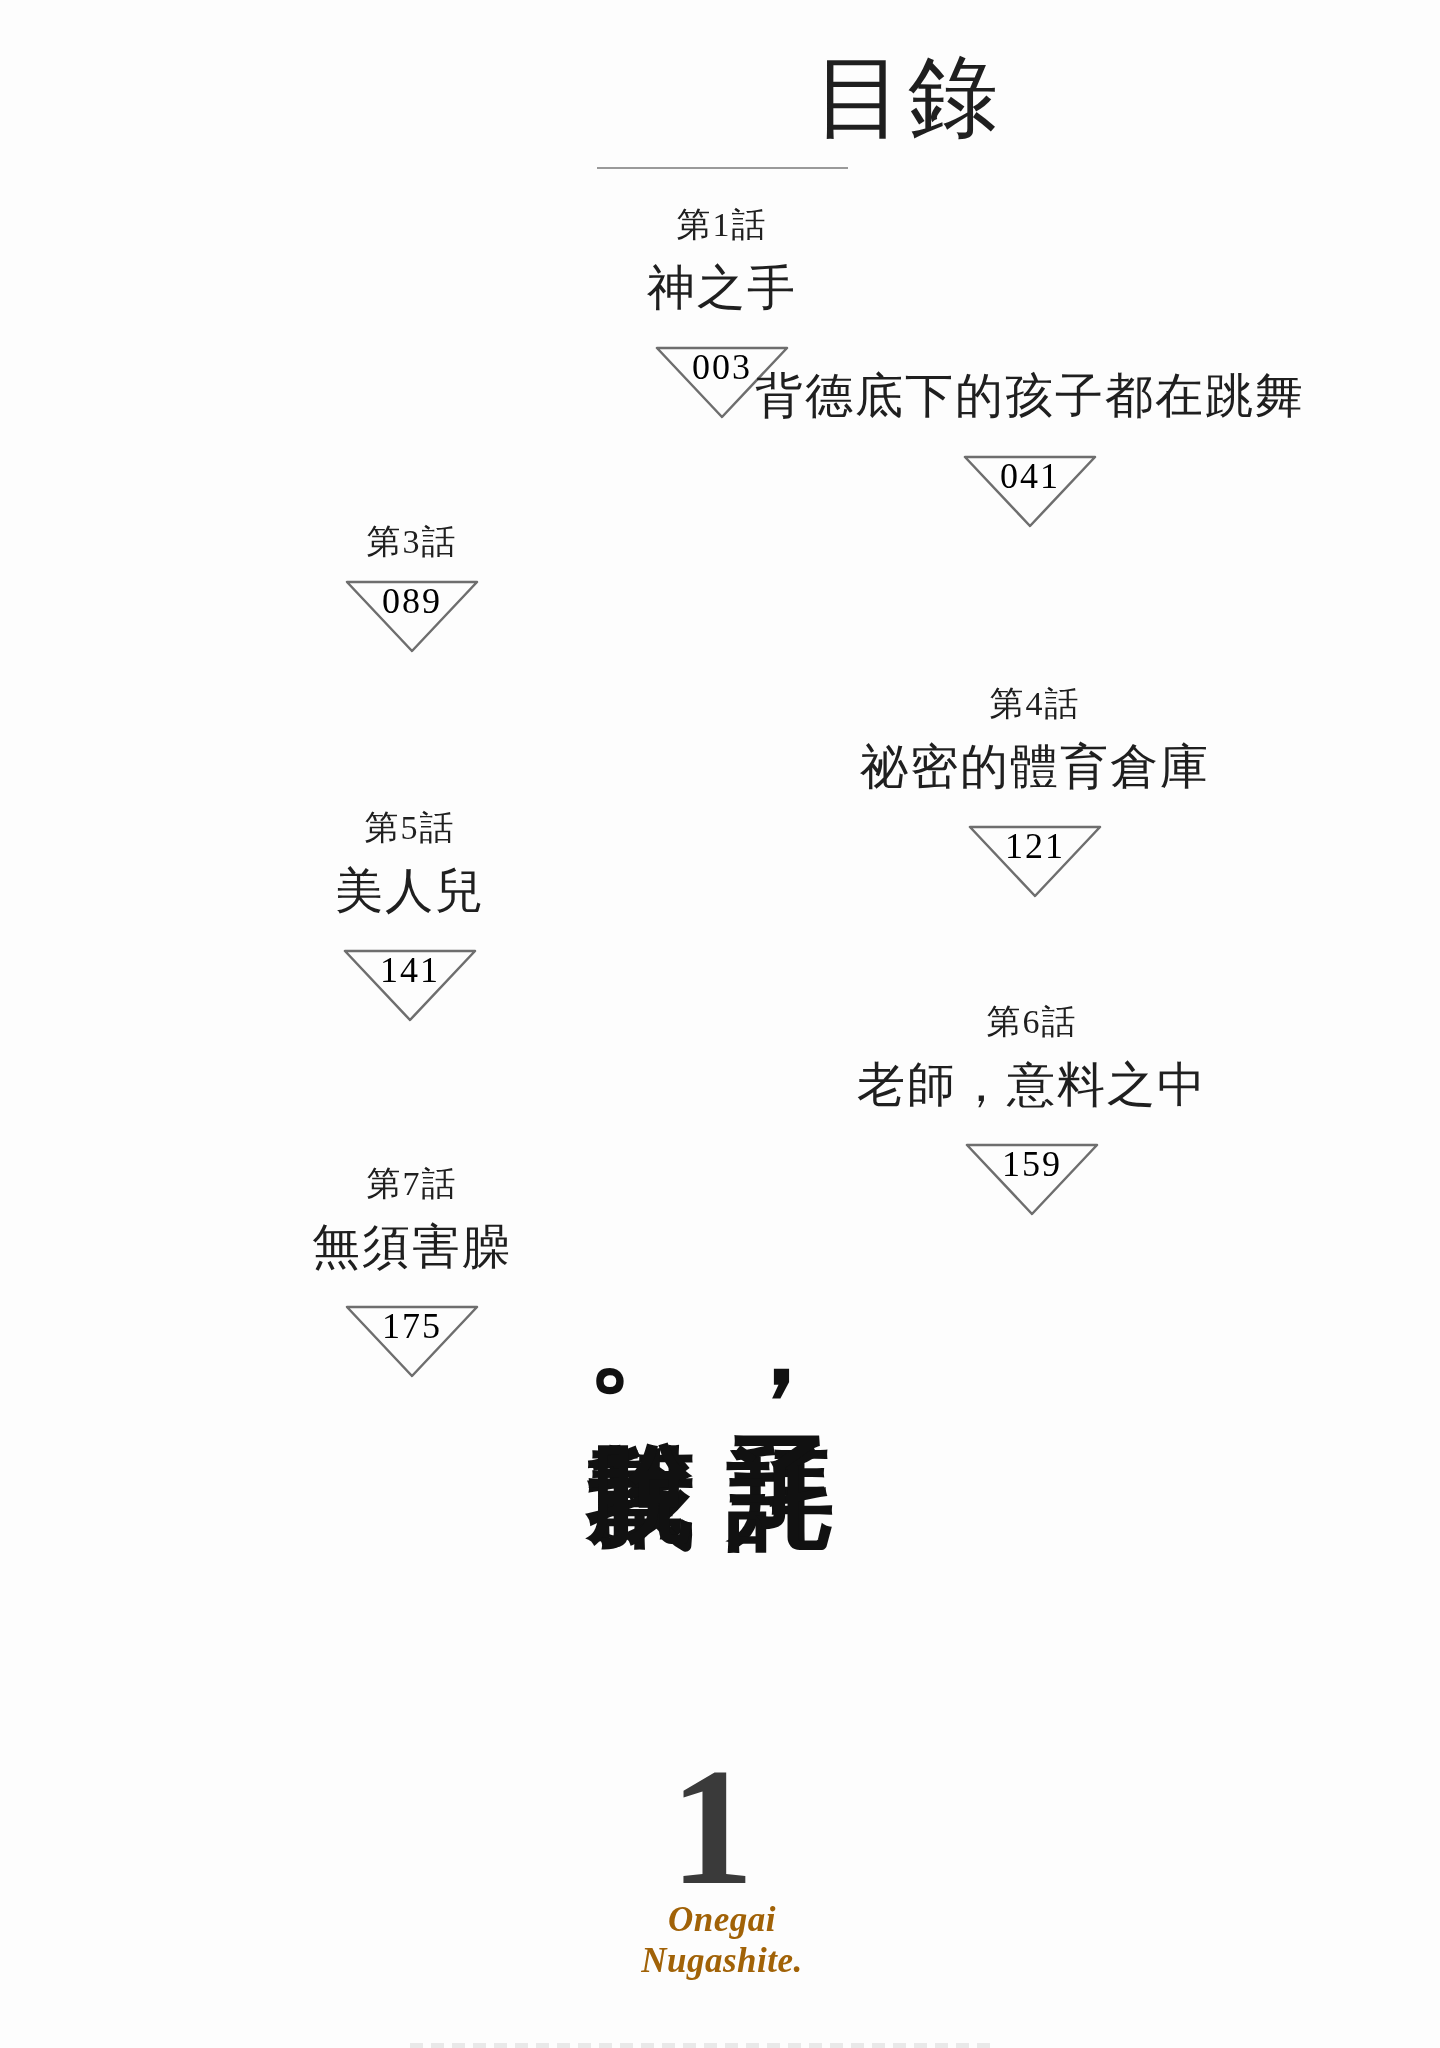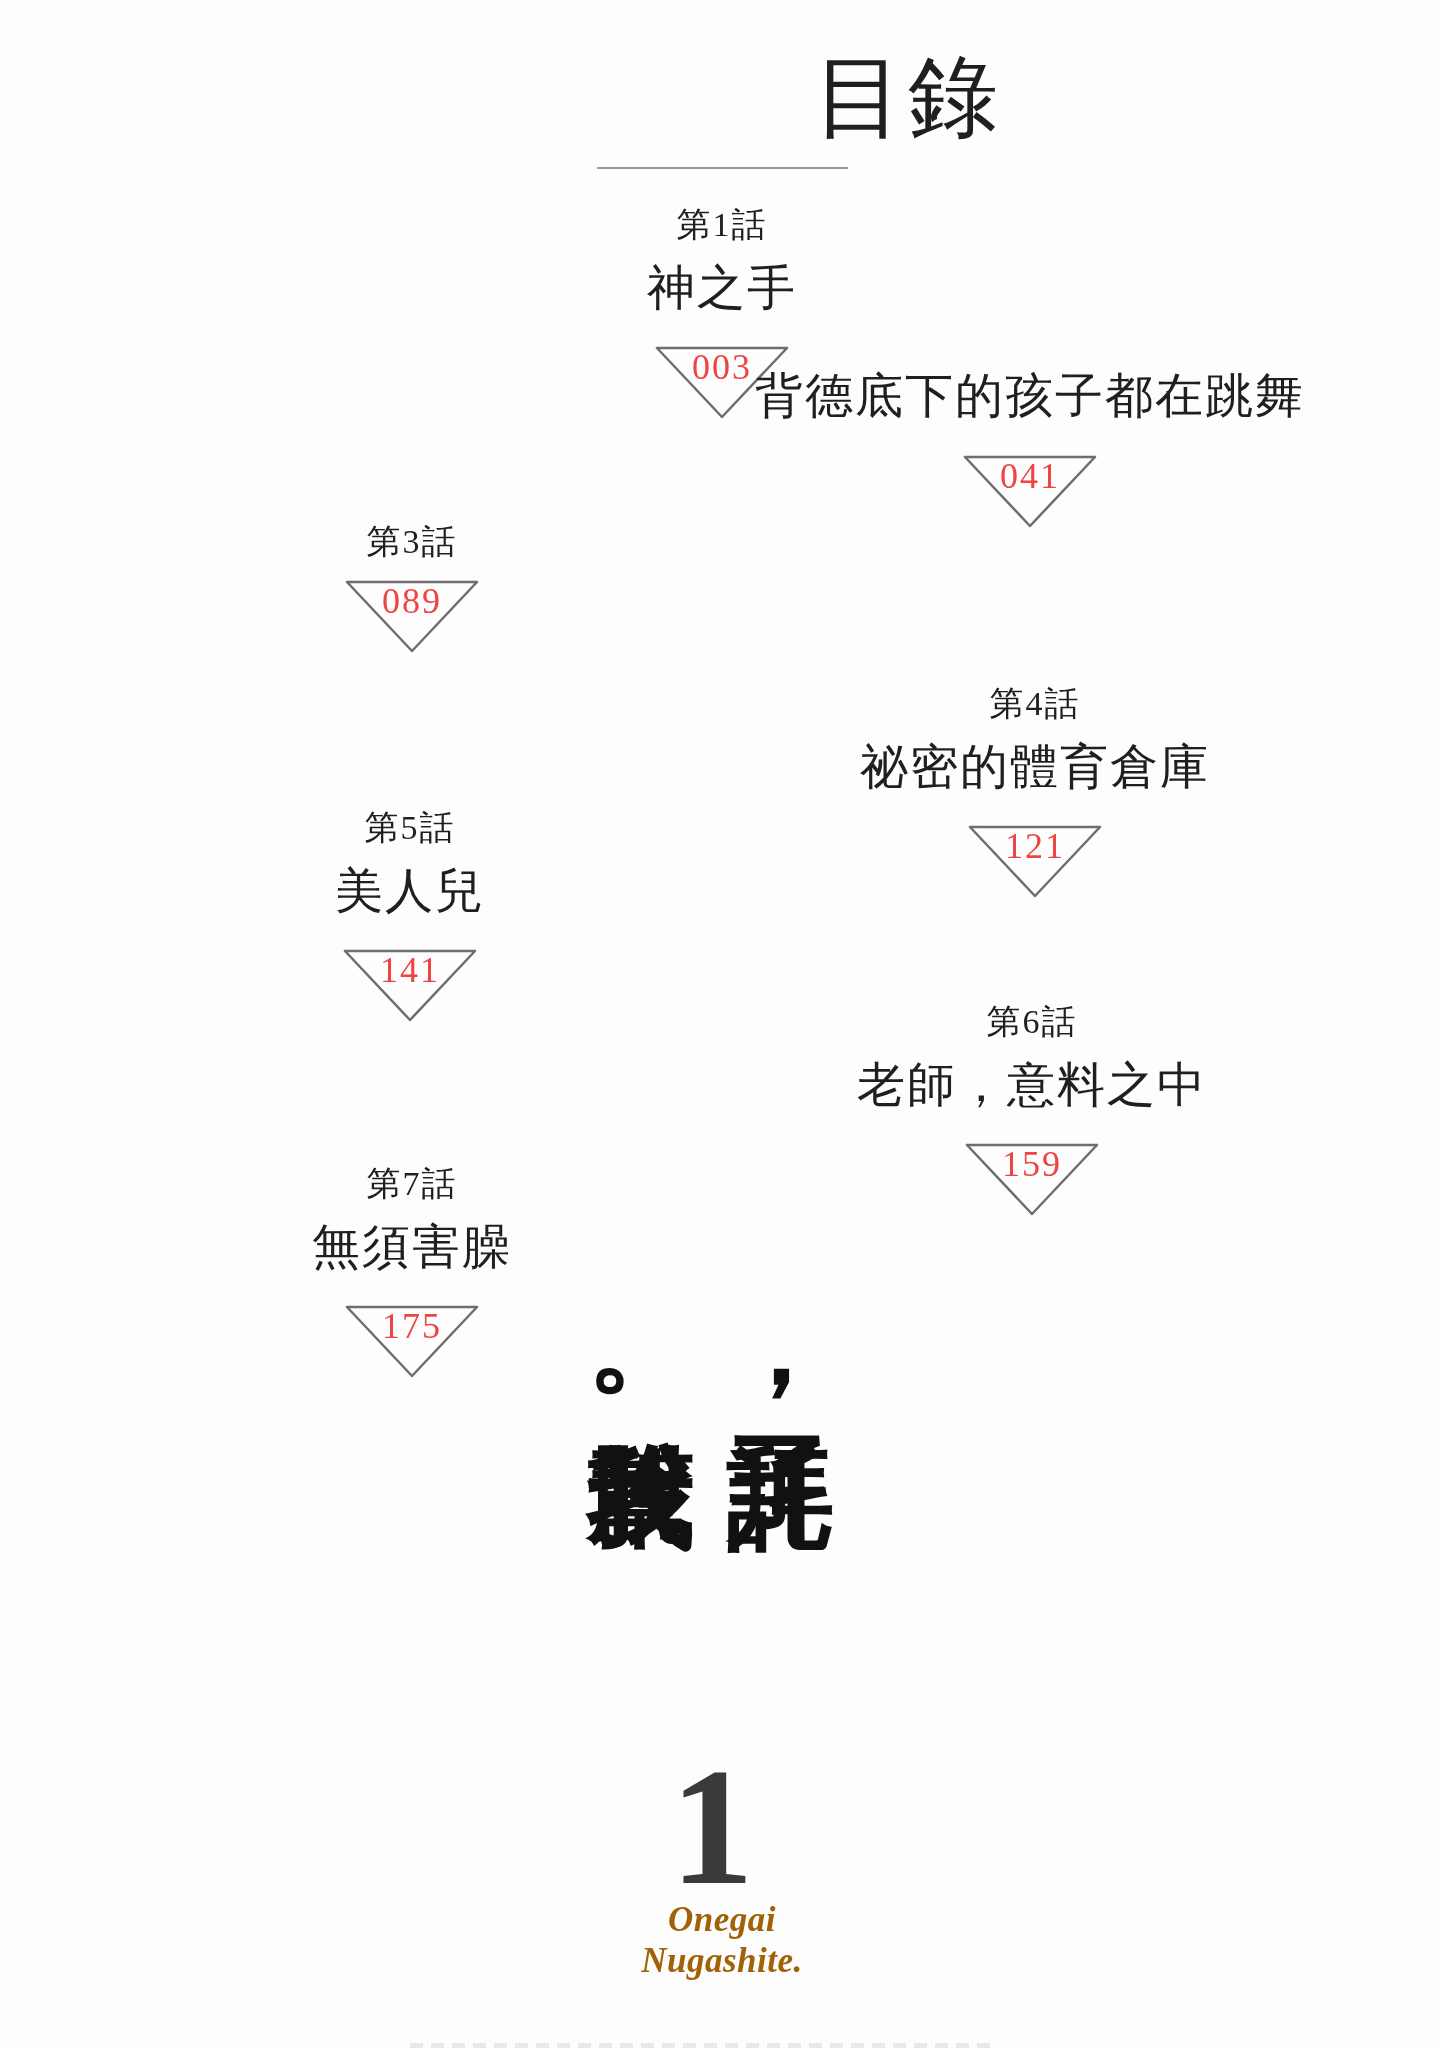--- a/index.html
+++ b/index.html
@@ -36,21 +36,21 @@
   .ch5 { left:130px; top:808px; }
   .ch6 { left:752px; top:1002px; }
   .ch7 { left:132px; top:1164px; }
 
   .tri-wrap { position:relative; width:140px; height:80px; margin:0 auto; }
   .tri-wrap svg { position:absolute; left:0; top:0; display:block; }
   .tri-num {
     position:absolute; left:0; top:7px; width:100%;
     text-align:center;
     font-size:36px; line-height:1; letter-spacing:2px;
-    color:#ef4444;
+    color:#000000;
   }
 
   .vertical-logo {
     position:absolute; left:572px; top:1356px; height:442px;
     writing-mode:vertical-rl; text-orientation:mixed;
     font-size:108px; line-height:1.29; font-weight:700;
     color:#111;
   }
   .vertical-logo .col { display:block; }
 

